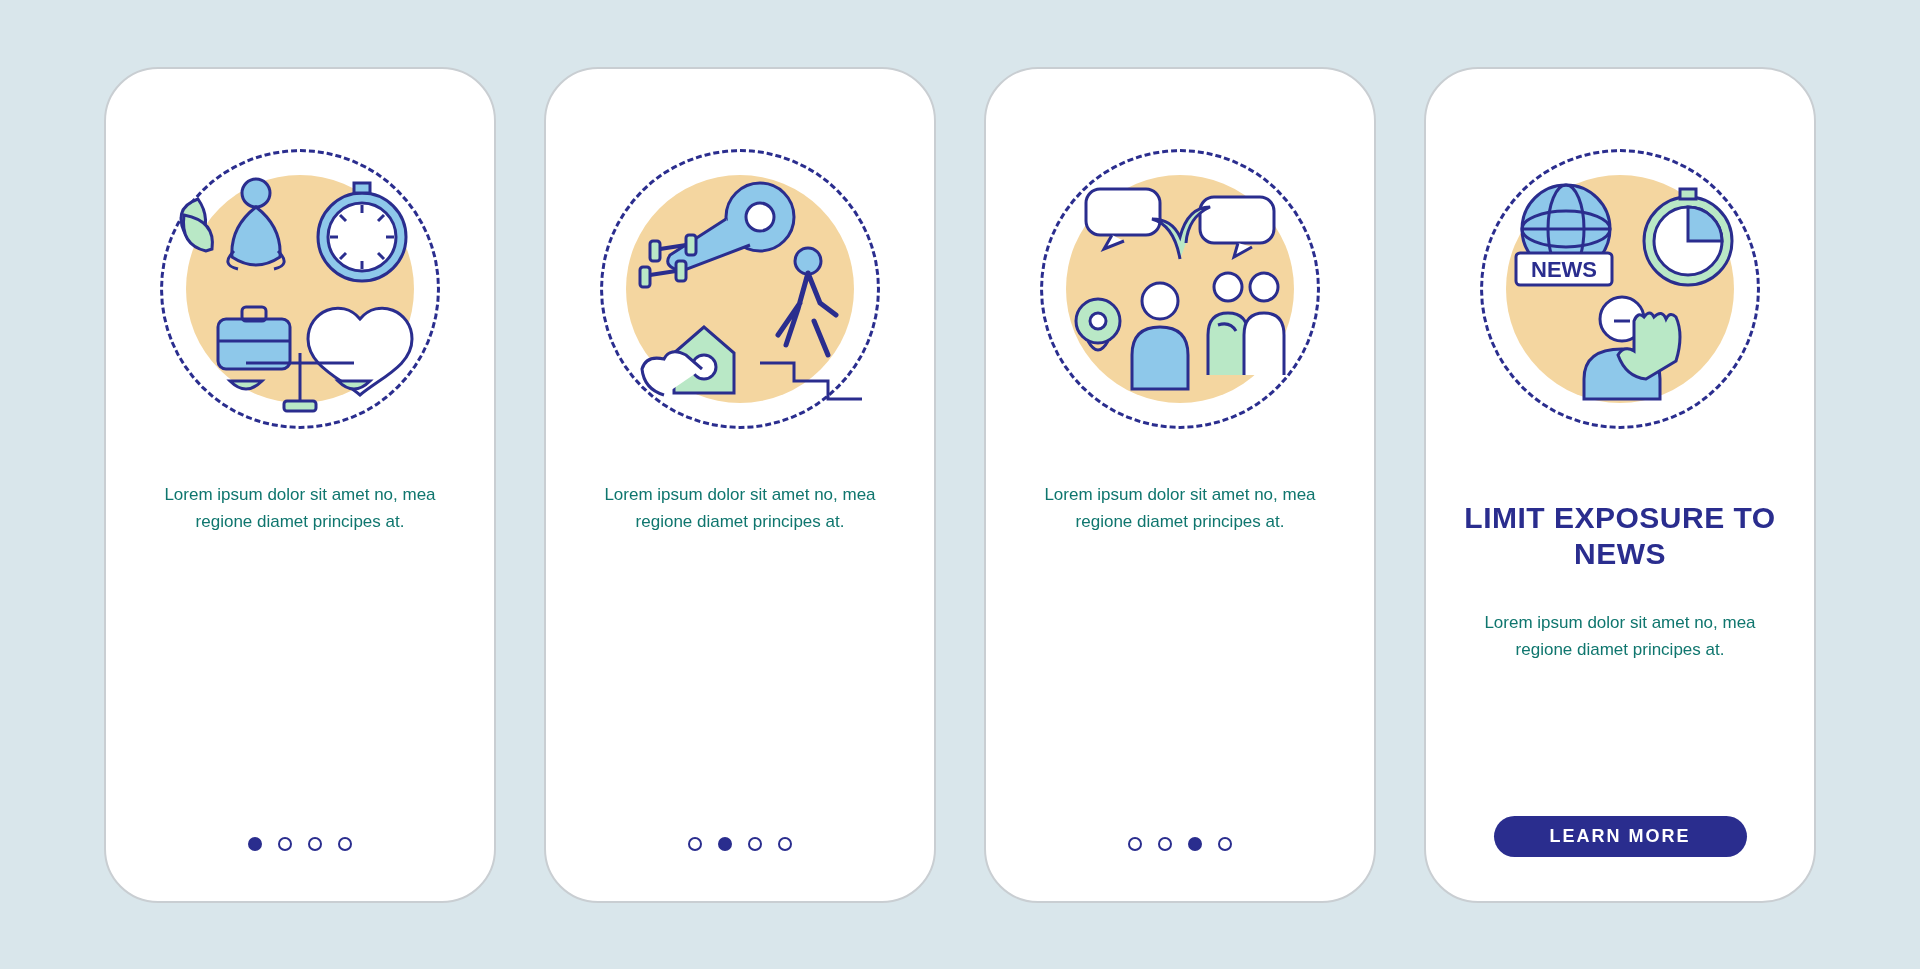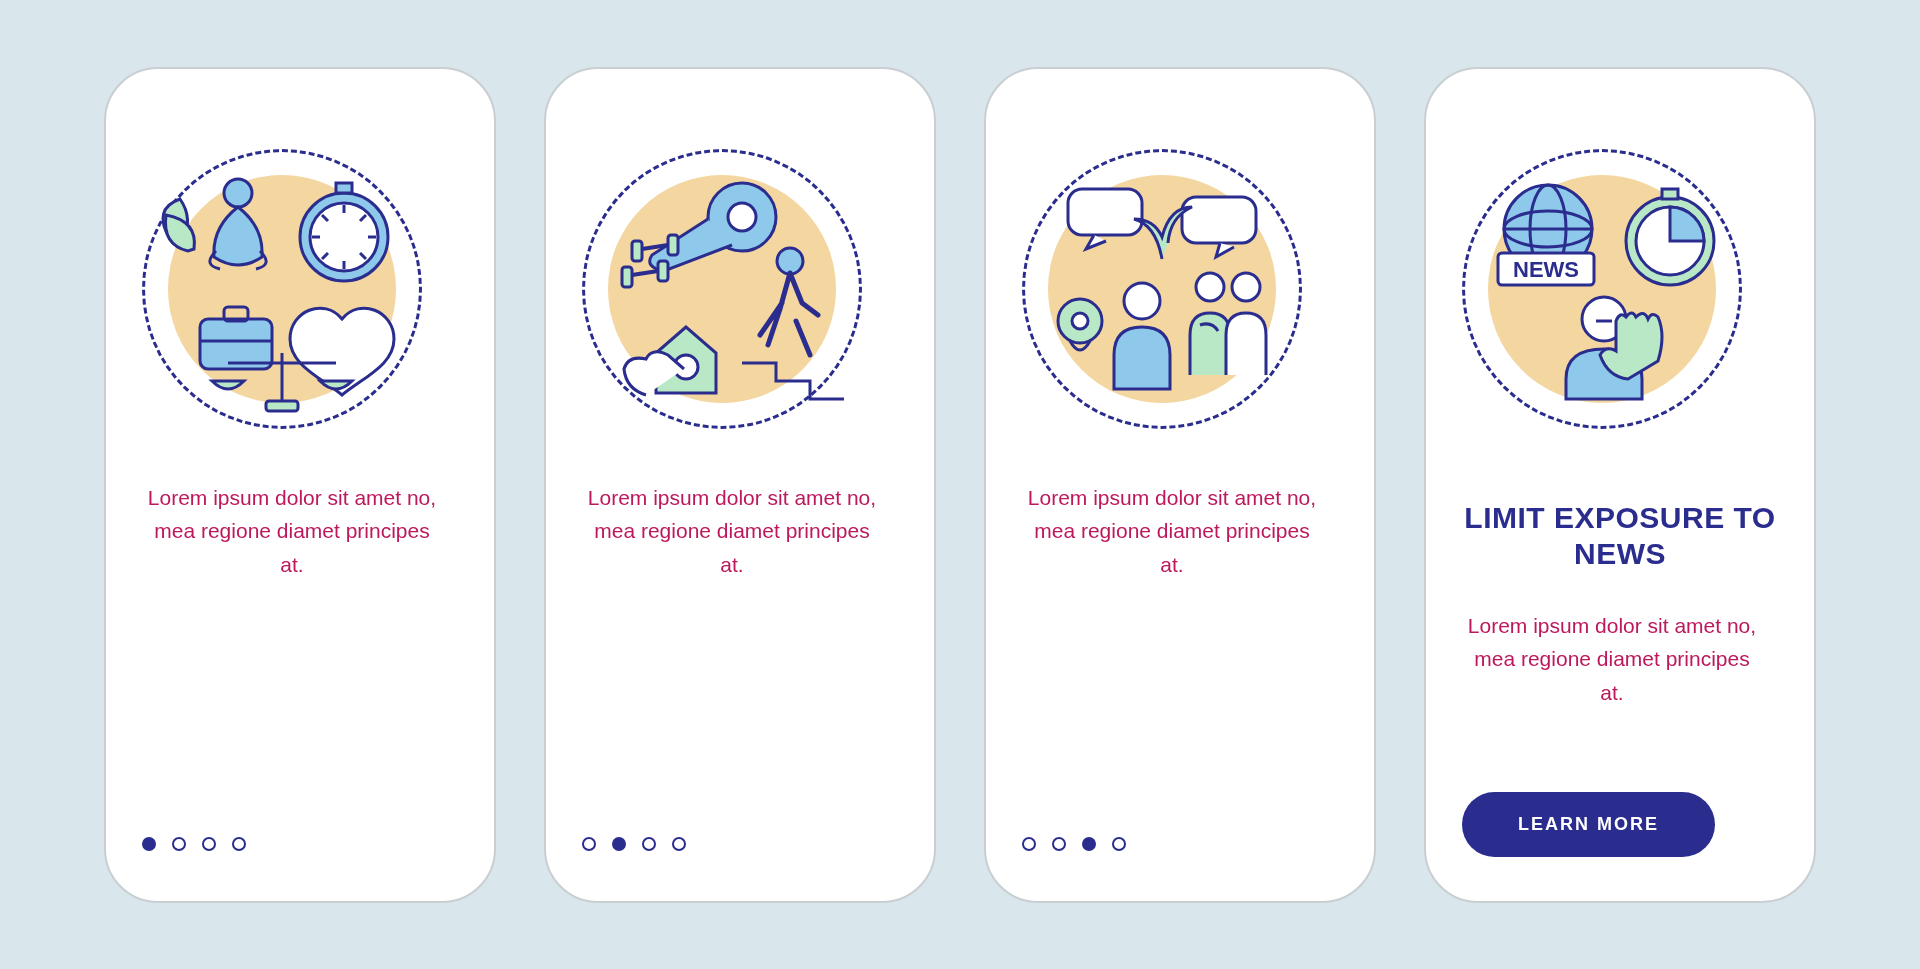--- a/index.html
+++ b/index.html
@@ -21,21 +21,21 @@
     display:flex;align-items:center;justify-content:center;
     gap:48px;
     box-sizing:border-box;
   }
   .card{
     width:392px;height:836px;
     background:var(--card);
     border-radius:54px;
     border:2px solid #c9ced2;
     box-sizing:border-box;
-    display:flex;flex-direction:column;align-items:flex-start;
+    display:flex;flex-direction:column;align-items:center;
     padding:80px 36px 44px 36px;
     position:relative;
   }
   .illus{
     width:280px;height:280px;
     position:relative;
     flex:0 0 auto;
     margin-bottom:52px;
   }
   .illus .sun{
@@ -55,23 +55,23 @@
     letter-spacing:.5px;
     color:var(--indigo);
     text-align:center;
     text-transform:uppercase;
     line-height:1.2;
     min-height:74px;
     display:flex;align-items:center;justify-content:center;
     margin:18px 0 36px 0;
   }
   .body{
-    font-size:21px;
+    font-size:17px;
     line-height:1.6;
-    color:#be185d;
+    color:#0f766e;
     text-align:center;
     max-width:300px;
   }
   .dots{
     margin-top:auto;
     display:flex;gap:16px;
     padding-bottom:6px;
   }
   .dot{
     width:14px;height:14px;border-radius:50%;
@@ -81,21 +81,21 @@
   .dot.active{background:var(--indigo);}
   .cta{
     margin-top:auto;
     background:var(--indigo);
     color:#fff;
     font-weight:800;
     letter-spacing:2px;
     font-size:18px;
     border:none;
     border-radius:999px;
-    padding:22px 56px;
+    padding:10px 56px;
     cursor:pointer;
   }
 </style>
 </head>
 <body>
 
 <div class="card">
   <div class="illus">
     <div class="sun"></div>
       <div class="ring"></div>

